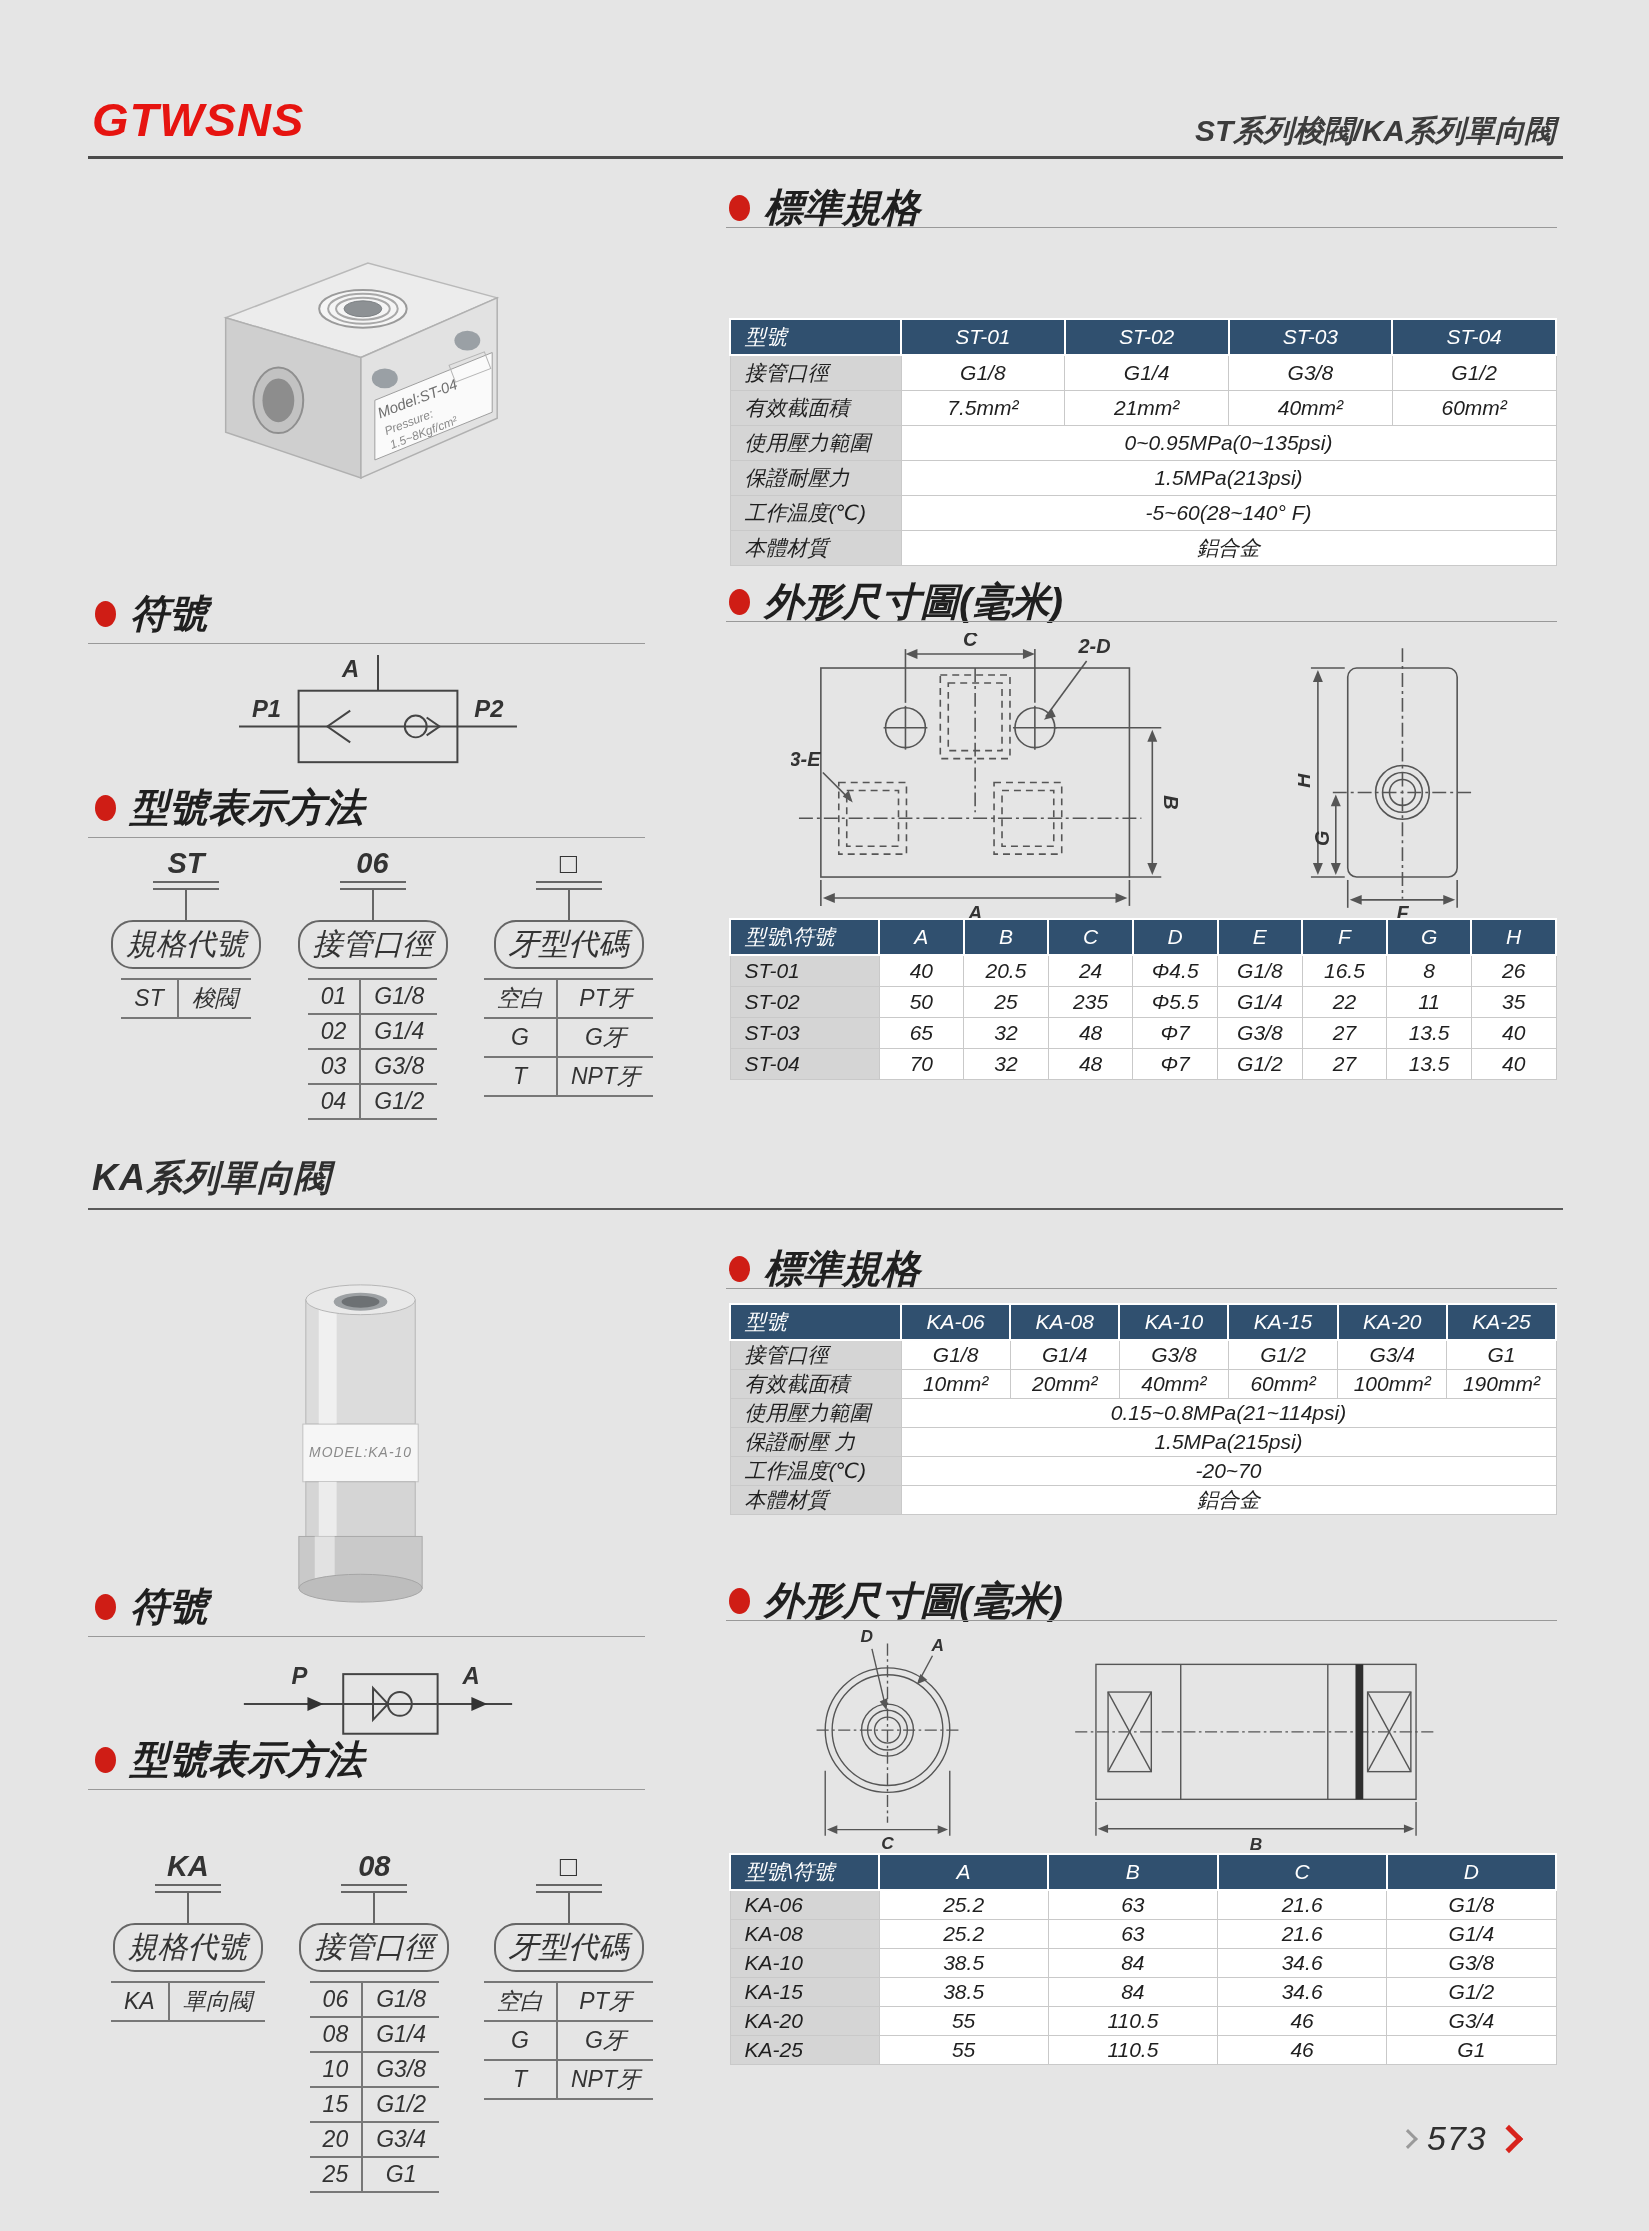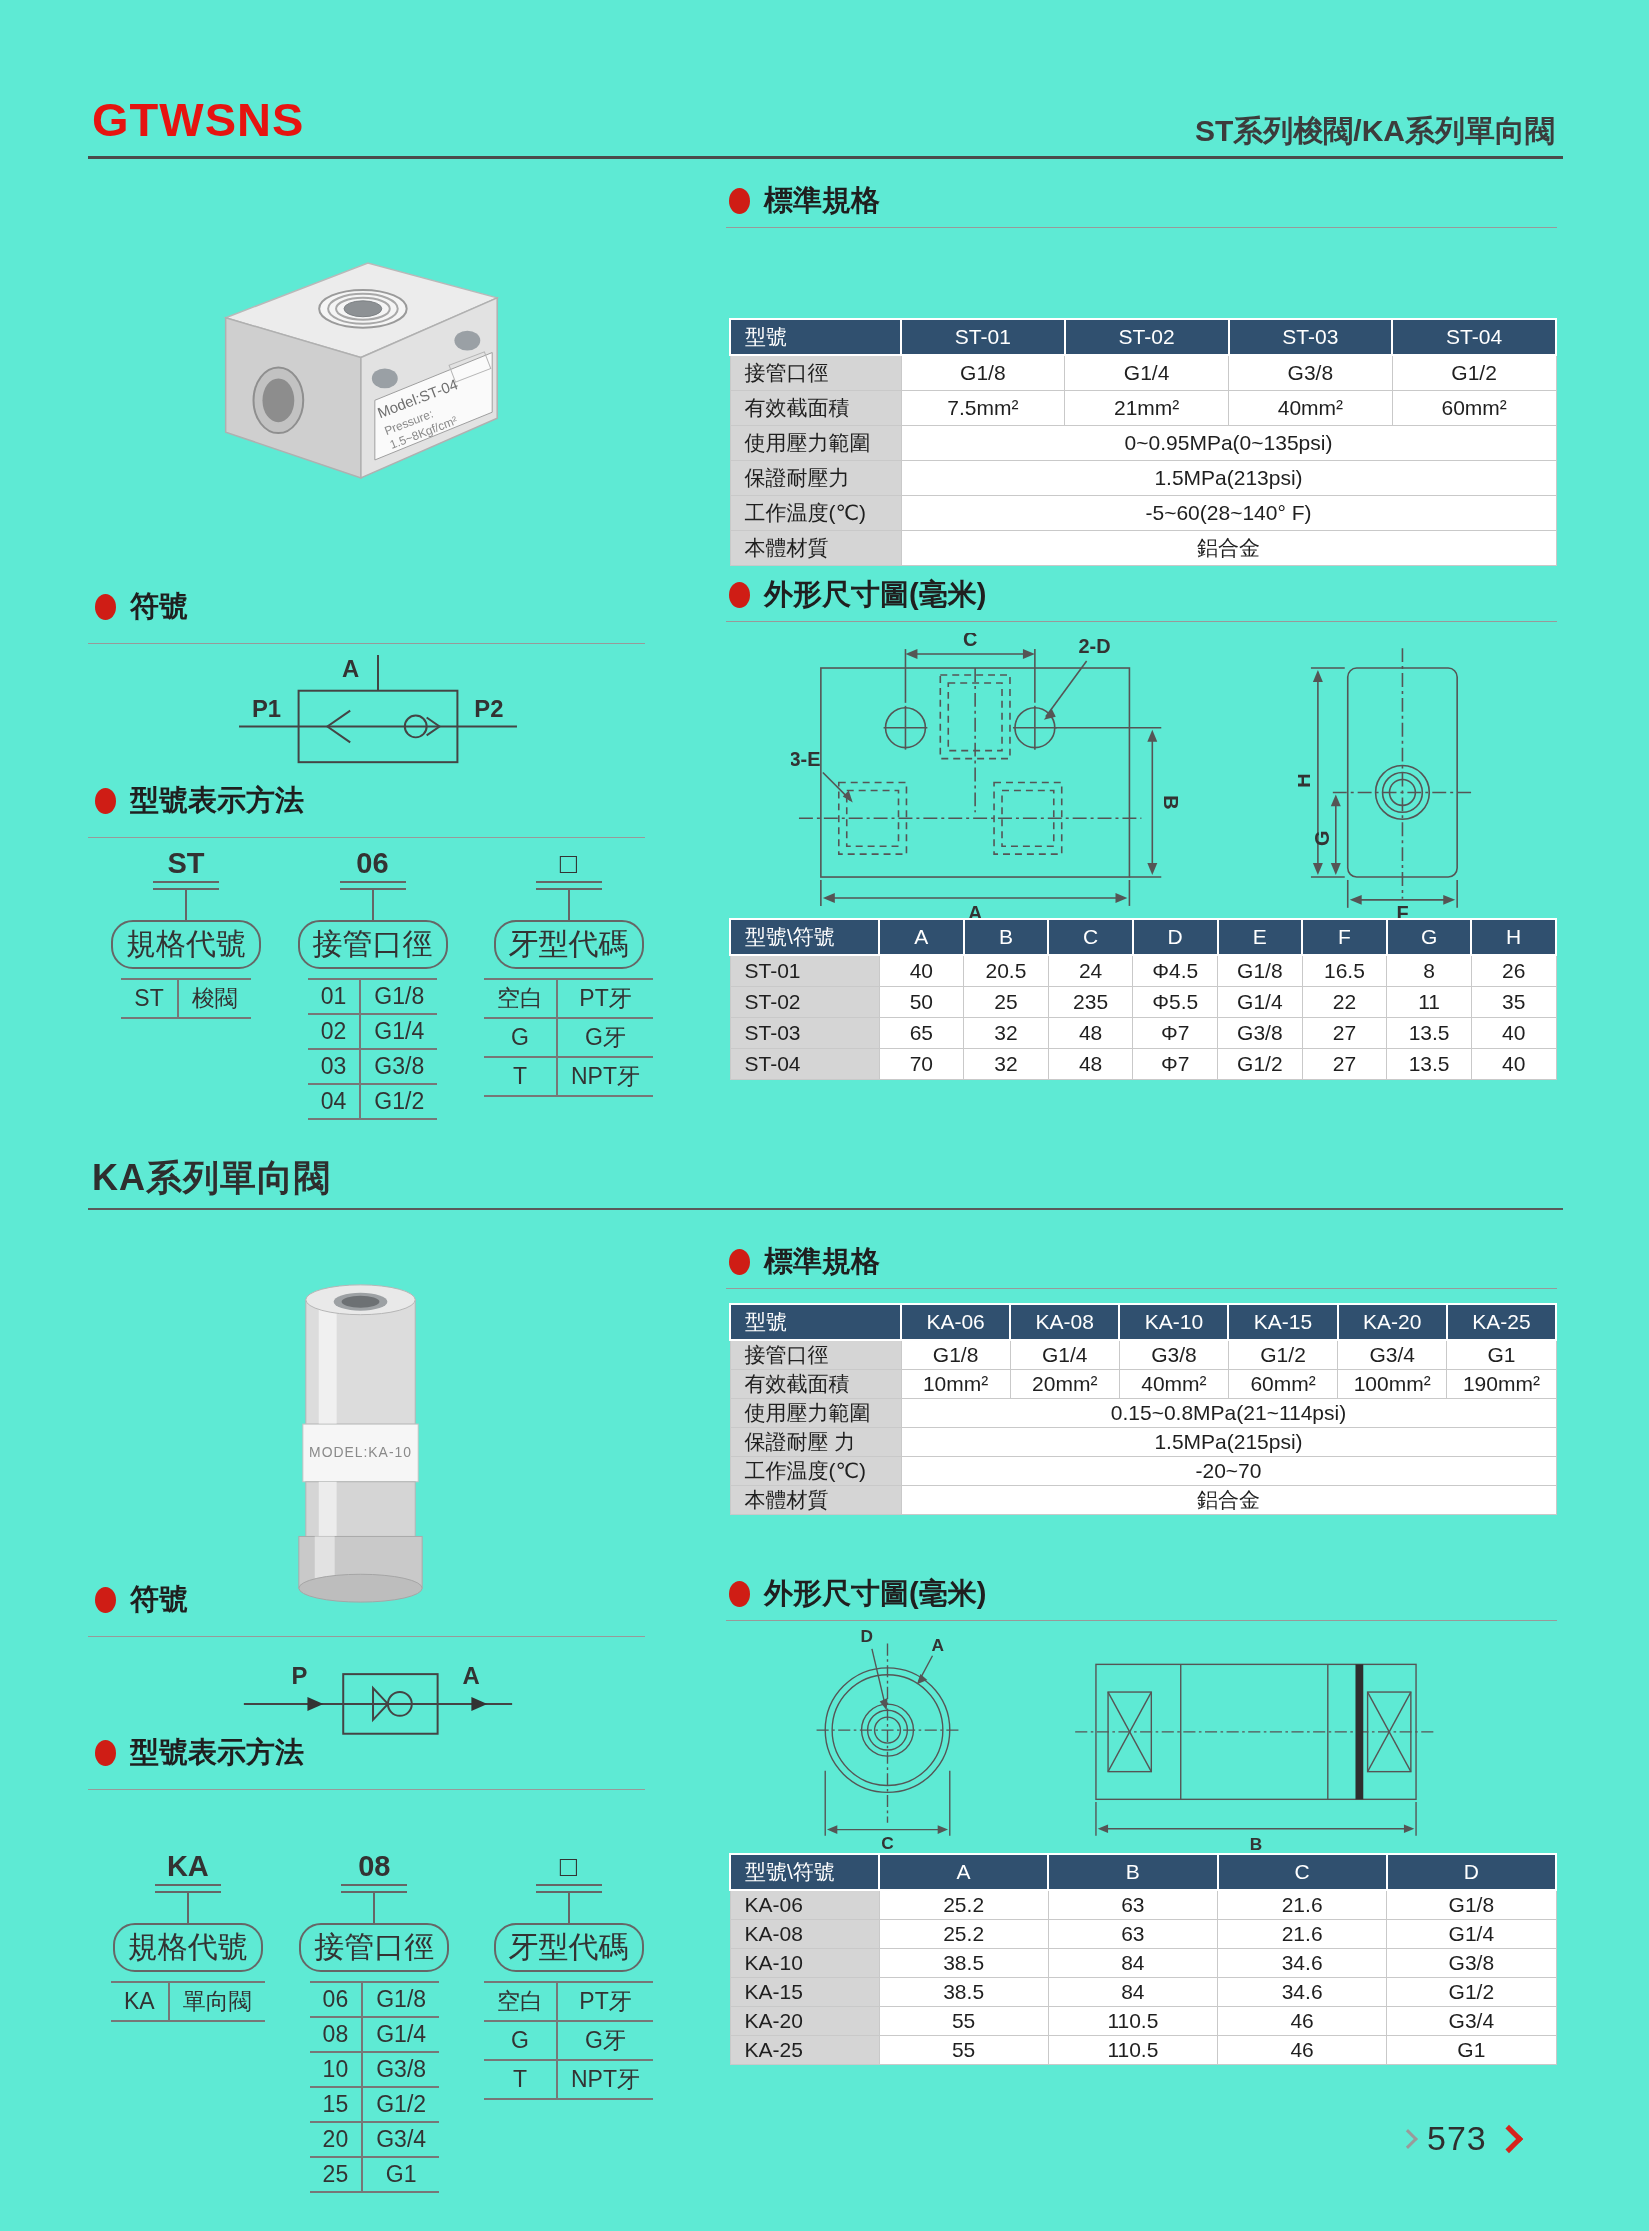--- a/index.html
+++ b/index.html
@@ -1,26 +1,26 @@
 <!DOCTYPE html>
 <html><head>
 <meta charset="utf-8">
 <style>
   html,body{margin:0;padding:0;background:#fff;}
   body{font-family:"Liberation Sans","DejaVu Sans",sans-serif;color:#222;}
-  .page{position:relative;width:1650px;height:2232px;background:#5eead4;overflow:hidden;}
+  .page{position:relative;width:1650px;height:2232px;background:#e5e5e5;overflow:hidden;font-style:italic;}
   .abs{position:absolute;}
   
   .brand{font-size:47px;font-weight:900;letter-spacing:1px;color:#e61410;}
   .pg-title{font-size:30px;font-weight:700;color:#3c3c3c;}
   .top-rule{height:3px;background:#4b4b4b;}
   .thin-rule{height:1px;background:#999;}
   .ka-rule{height:2px;background:#5a5a5a;}
   
-  .sec-head{display:flex;align-items:center;gap:14px;font-size:29px;font-weight:700;color:#1f1f1f;white-space:nowrap;}
+  .sec-head{display:flex;align-items:center;gap:14px;font-size:39px;font-weight:700;color:#1f1f1f;white-space:nowrap;}
   .bullet{width:21px;height:26px;border-radius:50%;background:#cf1d15;flex:0 0 auto;}
   .ka-title{font-size:36px;font-weight:600;color:#2e2e2e;letter-spacing:1px;}
   
   .data-table{border-collapse:collapse;table-layout:fixed;width:828px;font-size:21px;}
   .data-table th{background:#30506f;color:#fff;font-weight:400;border:2px solid #fff;height:34px;text-align:center;padding:0 4px;}
   .data-table th:first-child{text-align:left;padding-left:14px;}
   .data-table td{border:1.5px solid #c9c9c9;background:#fff;text-align:center;color:#1f1f1f;padding:0 4px;}
   .data-table td.lbl{background:#d5d5d5;text-align:left;padding-left:14px;}
   .t-st-spec td{height:34px;}
   .t-ka-spec td{height:28px;}

